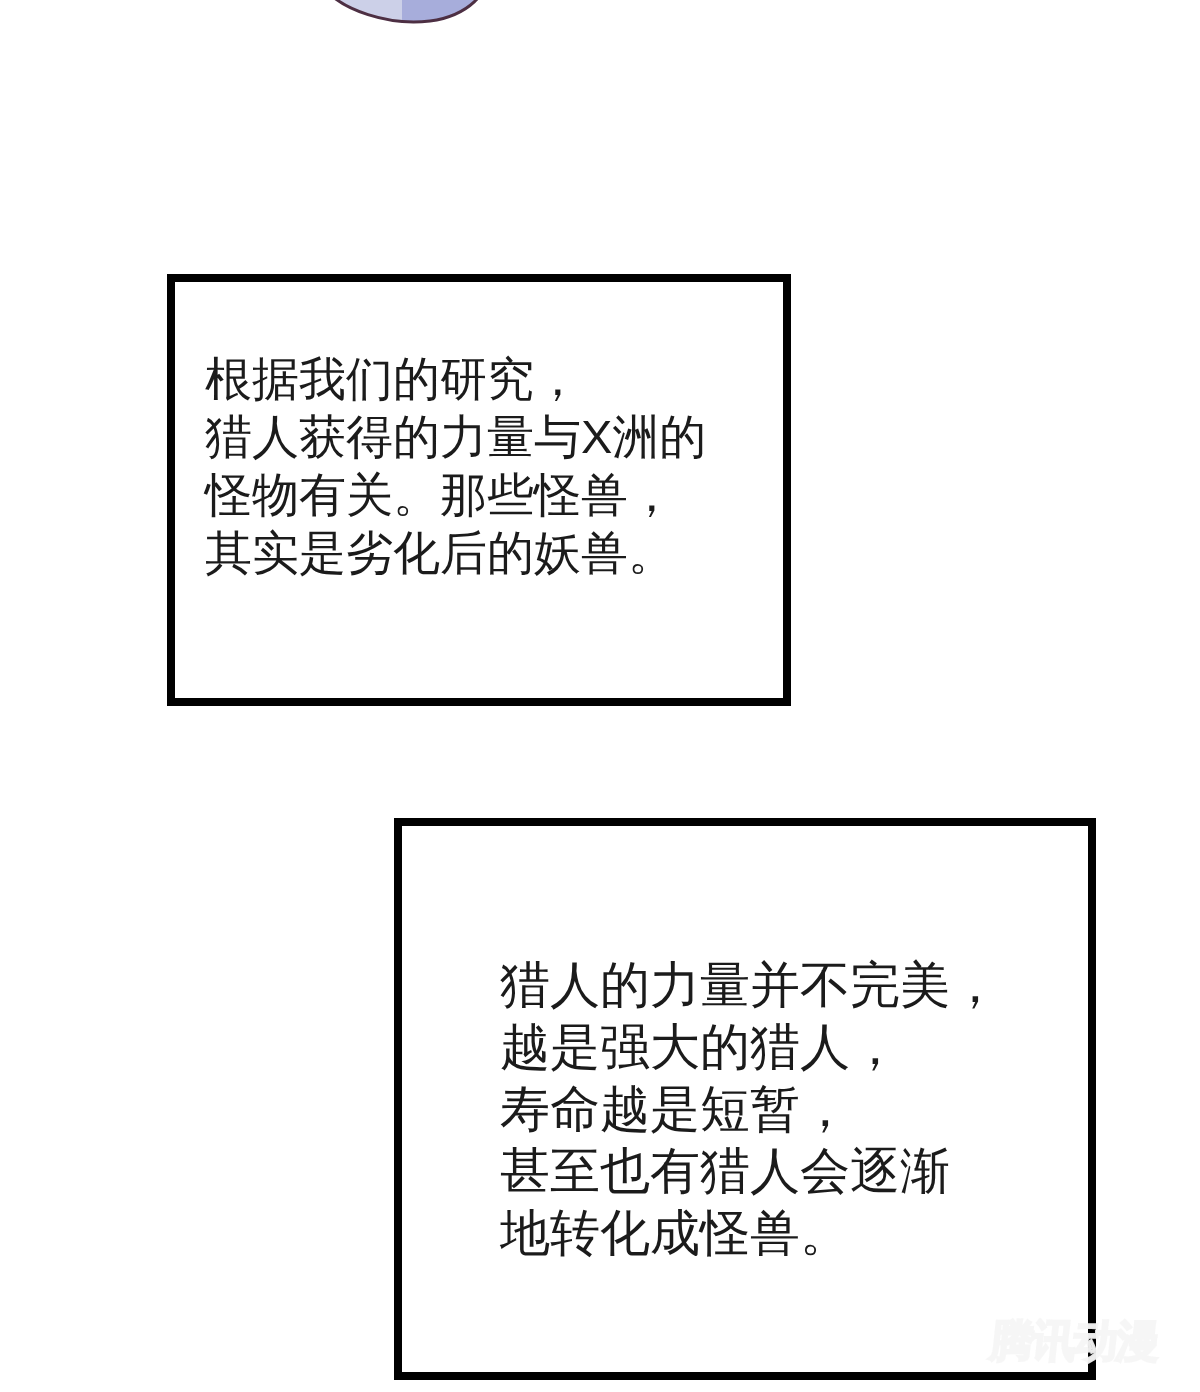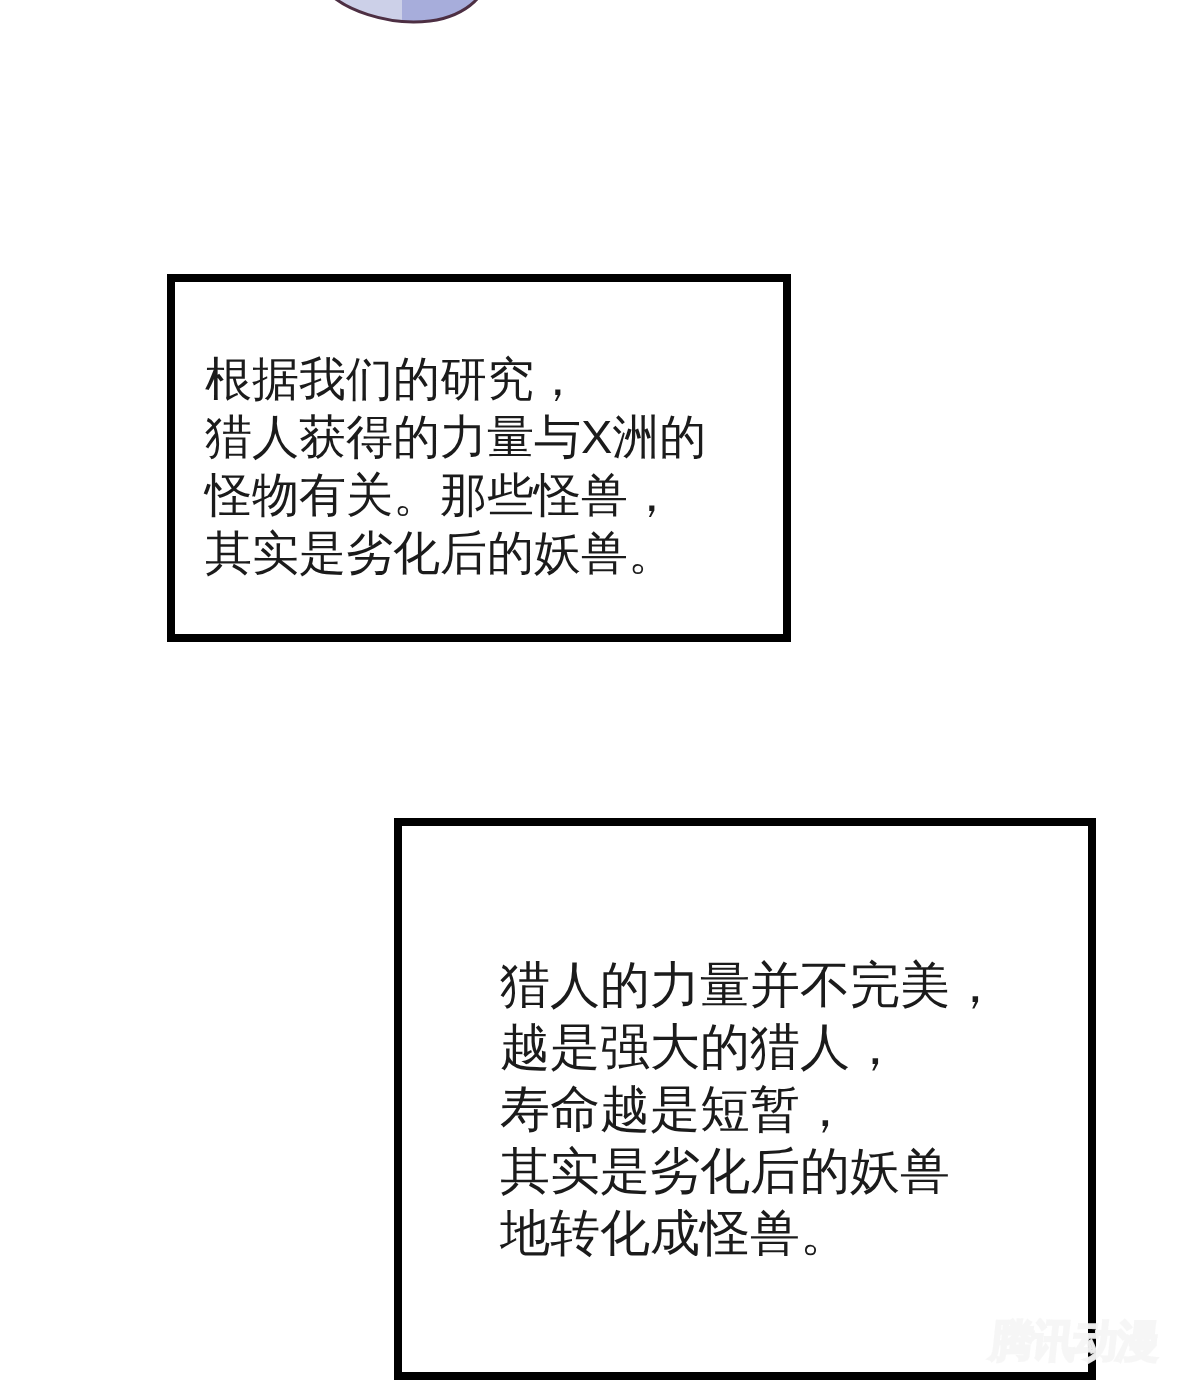--- a/index.html
+++ b/index.html
@@ -32,21 +32,21 @@
   .panel {
     position: absolute;
     background: #ffffff;
     border: 8px solid #000000;
     box-sizing: border-box;
   }
   #panel-1 {
     left: 167px;
     top: 274px;
     width: 624px;
-    height: 368px;
+    height: 432px;
   }
   #panel-2 {
     left: 394px;
     top: 818px;
     width: 702px;
     height: 562px;
   }
 
   .panel-text {
     position: absolute;
@@ -120,19 +120,19 @@
     <div class="panel-text" id="panel-1-text">根据我们的研究，
 猎人获得的力量与X洲的
 怪物有关。那些怪兽，
 其实是劣化后的妖兽。</div>
   </div>
 
   <div class="panel" id="panel-2">
     <div class="panel-text" id="panel-2-text">猎人的力量并不完美，
 越是强大的猎人，
 寿命越是短暂，
-其实是劣化后的妖兽
+甚至也有猎人会逐渐
 地转化成怪兽。</div>
   </div>
 
   <div id="watermark">腾讯动漫</div>
 
 </div>
 
 </body></html>

